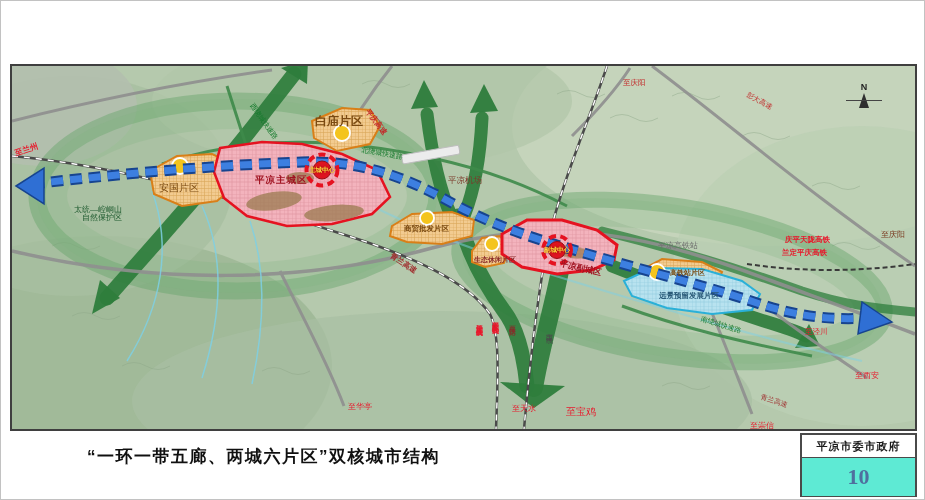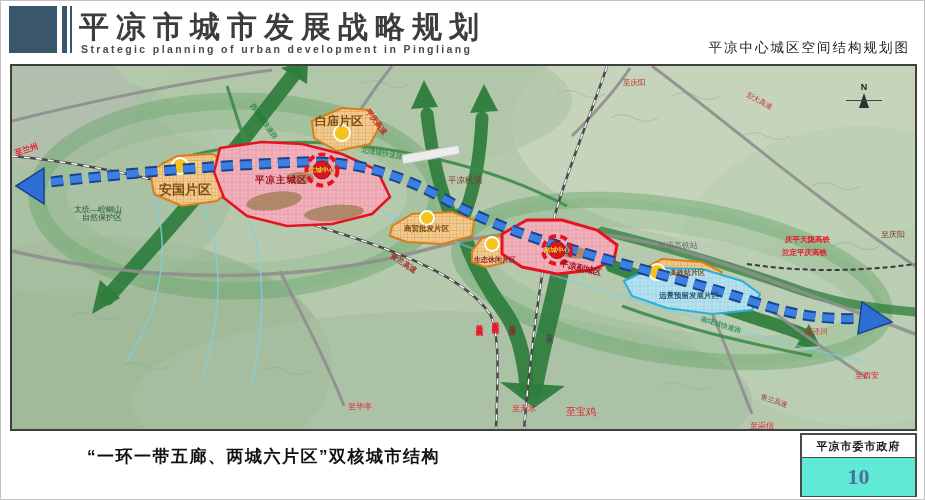--- a/index.html
+++ b/index.html
@@ -34,28 +34,20 @@
   .gov-org{display:block;height:22px;line-height:22px;text-align:center;font-size:11px;font-weight:bold;color:#1c1c1c;
            border-bottom:1px solid #4a4a4a;letter-spacing:1px;}
   .gov-page{display:block;height:38px;line-height:38px;text-align:center;font-size:22px;font-weight:bold;color:#4f6f9e;
             background:#5eead4;font-family:"Liberation Serif","DejaVu Serif",serif;}
 </style>
 </head>
 <body>
 
 <div class="page">
 
-  <header class="header">
-    <div class="logo-square"></div>
-    <div class="logo-bar1"></div>
-    <div class="logo-bar2"></div>
-    <h1 class="title-zh">平凉市城市发展战略规划</h1>
-    <div class="title-en">Strategic planning of urban development in Pingliang</div>
-    <div class="map-subtitle">平凉中心城区空间结构规划图</div>
-  </header>
 
   <div class="map">
     <svg width="903" height="363" viewBox="0 0 903 363" preserveAspectRatio="none">
       <defs>
         <pattern id="pgrid" width="8" height="8" patternUnits="userSpaceOnUse">
           <rect width="8" height="8" fill="#f3b3bd"></rect>
           <path d="M0 0H8 M0 4H8 M0 0V8 M4 0V8" stroke="#e0949f" stroke-width="0.7"></path>
         </pattern>
         <pattern id="ogrid" width="7" height="7" patternUnits="userSpaceOnUse">
           <rect width="7" height="7" fill="#f2cb90"></rect>
@@ -199,21 +191,21 @@
     <div class="lbl" style="left:70px;top:148px;color:#1d5a2e;font-size:8px;">自然保护区</div>
     <div class="lbl" style="left:243px;top:36px;color:#157a2c;font-size:7px;transform:rotate(55deg)">西绕城快速路</div>
     <div class="lbl" style="left:358px;top:42px;color:#c22a2a;font-size:7.5px;font-weight:bold;transform:rotate(52deg)">平庆高速</div>
     <div class="lbl" style="left:303px;top:49px;color:#7a4a12;font-size:12px;font-weight:bold;">白庙片区</div>
     <div class="lbl" style="left:350px;top:80px;color:#157a2c;font-size:7px;transform:rotate(10deg)">北绕城快速路</div>
     <div class="lbl" style="left:611px;top:13px;color:#c22a2a;font-size:7.5px;">至庆阳</div>
     <div class="lbl" style="left:737px;top:25px;color:#c22a2a;font-size:7px;transform:rotate(28deg)">彭大高速</div>
     <div class="lbl" style="left:243px;top:109px;color:#a01220;font-size:9.5px;font-weight:bold;letter-spacing:1px;">平凉主城区</div>
     <div class="lbl center" style="left:310px;top:104px;color:#ffd83d;font-size:6.5px;font-weight:bold;text-shadow:0 0 2px #7a0000;">主城中心</div>
     <div class="lbl" style="left:436px;top:110px;color:#7c3a2a;font-size:8.5px;">平凉机场</div>
-    <div class="lbl" style="left:147px;top:117px;color:#7a4a12;font-size:13px;font-weight:bold;">安国片区</div>
+    <div class="lbl" style="left:147px;top:117px;color:#7a4a12;font-size:10px;font-weight:normal;">安国片区</div>
     <div class="lbl" style="left:392px;top:159px;color:#7a4a12;font-size:7.5px;font-weight:bold;">商贸批发片区</div>
     <div class="lbl" style="left:381px;top:186px;color:#a03030;font-size:7.5px;font-weight:bold;transform:rotate(33deg)">青兰高速</div>
     <div class="lbl" style="left:462px;top:190px;color:#8a2a2a;font-size:7px;font-weight:bold;">生态休闲片区</div>
     <div class="lbl" style="left:549px;top:193px;color:#a01220;font-size:8.5px;font-weight:bold;transform:rotate(13deg)">平凉副城区</div>
     <div class="lbl center" style="left:545px;top:184px;color:#ffd83d;font-size:6.5px;font-weight:bold;text-shadow:0 0 2px #7a0000;">副城中心</div>
     <div class="lbl" style="left:646px;top:176px;color:#6e6e6e;font-size:8px;">平凉高铁站</div>
     <div class="lbl" style="left:658px;top:203px;color:#7a4a12;font-size:7px;font-weight:bold;">高铁站片区</div>
     <div class="lbl" style="left:647px;top:226px;color:#2a5a78;font-size:7.5px;font-weight:bold;">远景预留发展片区</div>
     <div class="lbl" style="left:690px;top:249px;color:#157a2c;font-size:7px;transform:rotate(17deg)">南绕城快速路</div>
     <div class="lbl" style="left:773px;top:170px;color:#e8192c;font-size:7.5px;font-weight:bold;">庆平天陇高铁</div>

